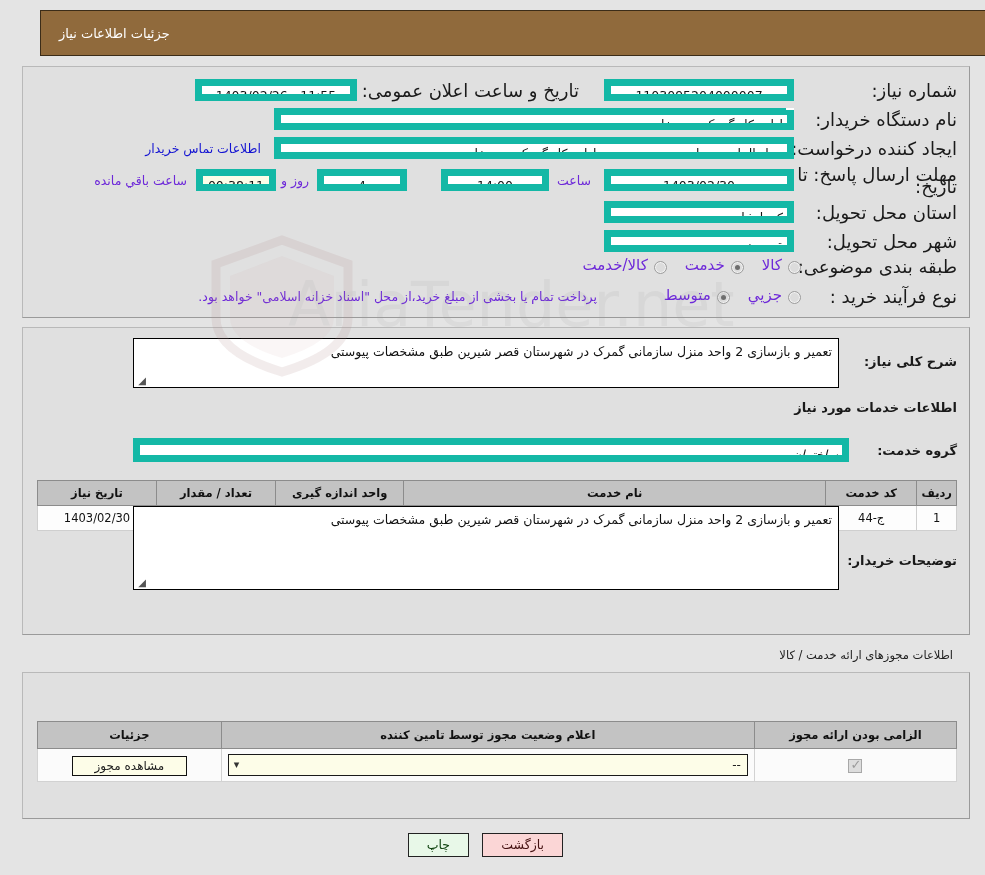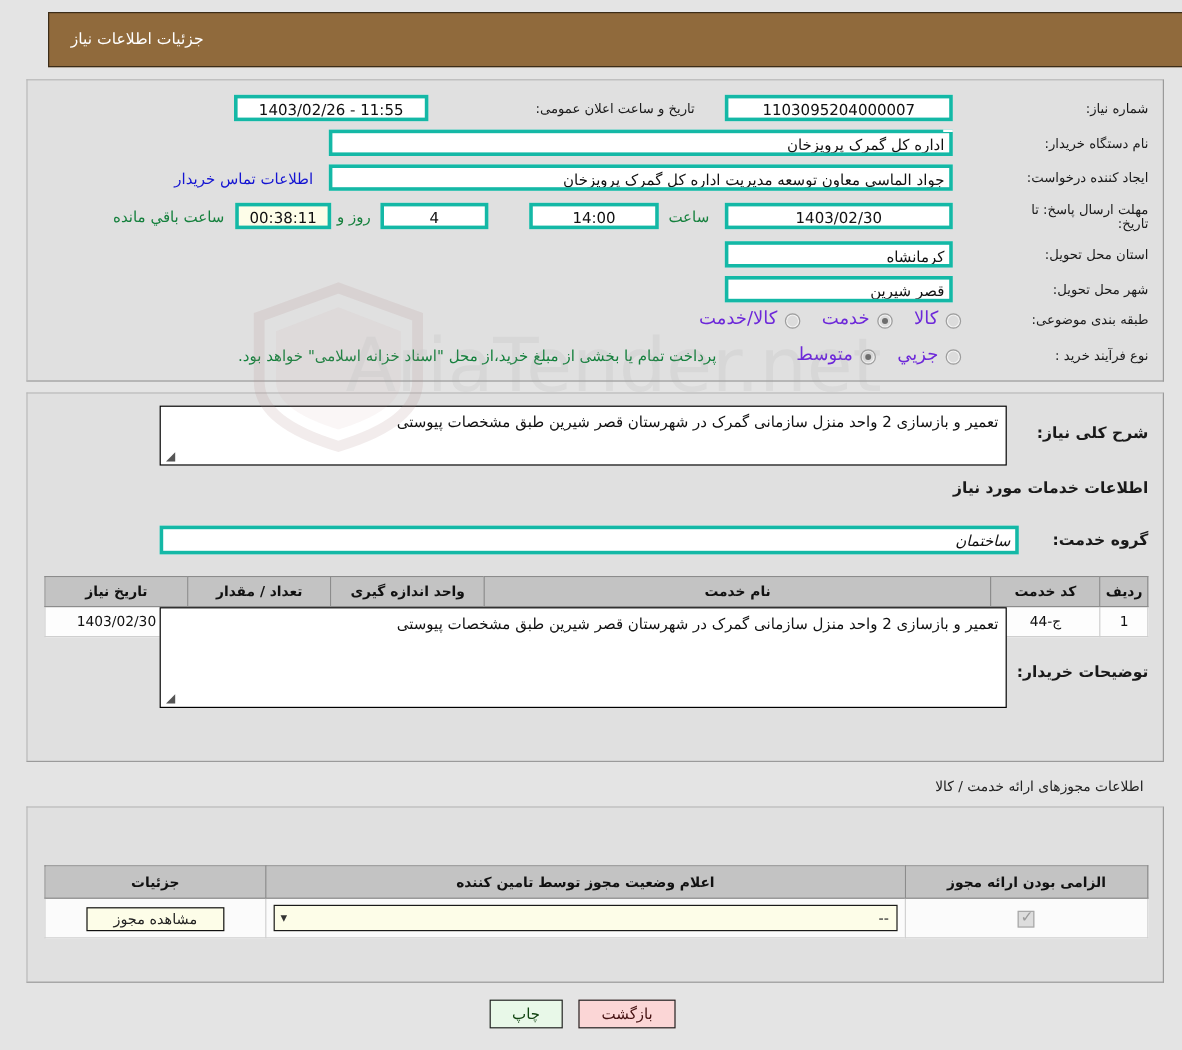--- a/index.html
+++ b/index.html
@@ -56,31 +56,31 @@
     border-top-color: #b9b9b9;
     border-left-color: #b9b9b9;
   }
   #panel-main  { left: 22px; top: 66px;  width: 948px; height: 252px; }
   #panel-desc  { left: 22px; top: 327px; width: 948px; height: 308px; }
   #panel-perm  { left: 22px; top: 672px; width: 948px; height: 147px; }
 
   
   .lbl {
     position: absolute;
-    font-size: 11px;
+    font-size: 18px;
     color: #1a1a1a;
     white-space: nowrap;
     text-align: right;
     line-height: 15px;
   }
   .lbl-b { font-weight: bold; }
   .fld {
     position: absolute;
     background: #ffffff;
-    border: 3px solid #14b8a6;
+    border: 7px solid #14b8a6;
     font-size: 12.5px;
     color: #111;
     line-height: 18px;
     padding: 1px 4px 1px 4px;
     text-align: right;
     white-space: nowrap;
     overflow: hidden;
   }
   .fld.center { text-align: center; }
   .fld.cream  { background: #fdfde8; }
@@ -89,21 +89,21 @@
   .linktext {
     position: absolute;
     font-size: 12.5px;
     color: #1414d2;
     white-space: nowrap;
     cursor: pointer;
   }
   .plaintext {
     position: absolute;
     font-size: 12.5px;
-    color: #15803d;
+    color: #6d28d9;
     white-space: nowrap;
   }
 
   
   .radio-row { position: absolute; display: flex; align-items: center; gap: 0; }
   .radio-item {
     display: inline-flex; align-items: flex-end;
     margin-left: 18px;
     font-size: 15px; color: #6d28d9; white-space: nowrap;
   }

